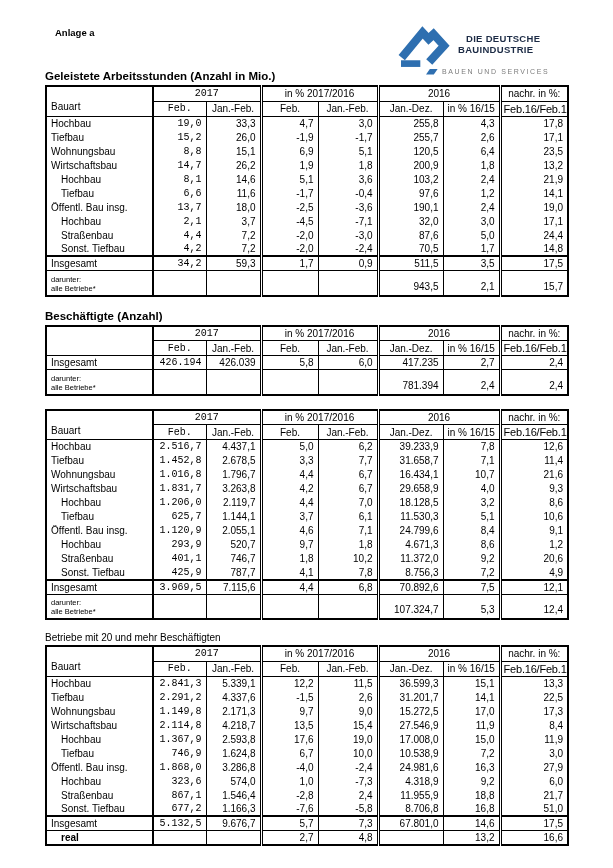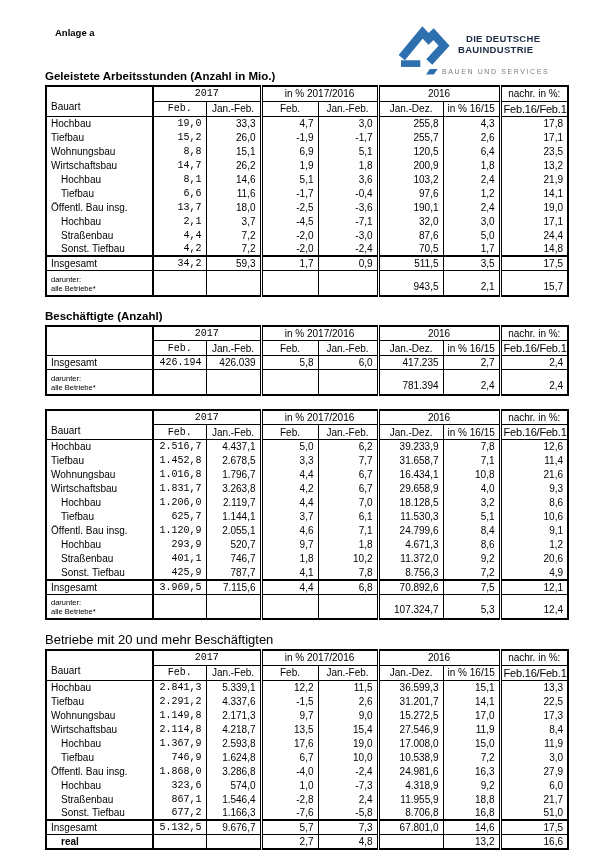--- a/index.html
+++ b/index.html
@@ -18,21 +18,21 @@
   .lt{position:absolute;left:60px;top:12px;}
   .l1{font-size:9.5px;font-weight:bold;letter-spacing:.3px;line-height:10.5px;white-space:nowrap;}
   .l3{position:absolute;left:28px;top:46px;white-space:nowrap;display:flex;align-items:center;}
   .tri{display:inline-block;width:12px;height:6px;margin-right:4px;
        clip-path:polygon(0 100%,35% 0,100% 0,65% 100%);}
   .l3t{font-size:7px;letter-spacing:1.6px;}
 
   
   .tsec:not(:first-child){margin-top:13px;}
   .ttl{font-size:11.5px;font-weight:bold;margin:0 0 3px 0;}
-  .tsub{font-size:13px;margin:-1px 0 2px 0;}
+  .tsub{font-size:10px;margin:-1px 0 2px 0;}
 
   
   .tbl{border-collapse:collapse;table-layout:fixed;width:522px;border:2px solid #000;}
   .tbl th,.tbl td{border-left:1px solid #000;font-weight:normal;overflow:hidden;
       white-space:nowrap;padding:0 4px;box-sizing:border-box;}
   .tbl th:first-child,.tbl td:first-child{border-left:0;}
   .lb{border-left:2px solid #000 !important;font-family:Liberation Mono, monospace;}
   .gb{border-left:3px double #000 !important;}
   thead th{height:15px;text-align:center;font-size:10px;border-bottom:1px solid #000;}
   th.corner{text-align:left;vertical-align:top;padding-top:14px;font-size:10px;}
@@ -338,21 +338,21 @@
               <td class="num ">7,1</td>
               <td class="num gb">11,4</td>
             </tr>
             <tr>
               <td class="lbl">Wohnungsbau</td>
               <td class="num lb">1.016,8</td>
               <td class="num ">1.796,7</td>
               <td class="num gb">4,4</td>
               <td class="num ">6,7</td>
               <td class="num gb">16.434,1</td>
-              <td class="num ">10,8</td>
+              <td class="num ">10,7</td>
               <td class="num gb">21,6</td>
             </tr>
             <tr>
               <td class="lbl">Wirtschaftsbau</td>
               <td class="num lb">1.831,7</td>
               <td class="num ">3.263,8</td>
               <td class="num gb">4,2</td>
               <td class="num ">6,7</td>
               <td class="num gb">29.658,9</td>
               <td class="num ">4,0</td>

